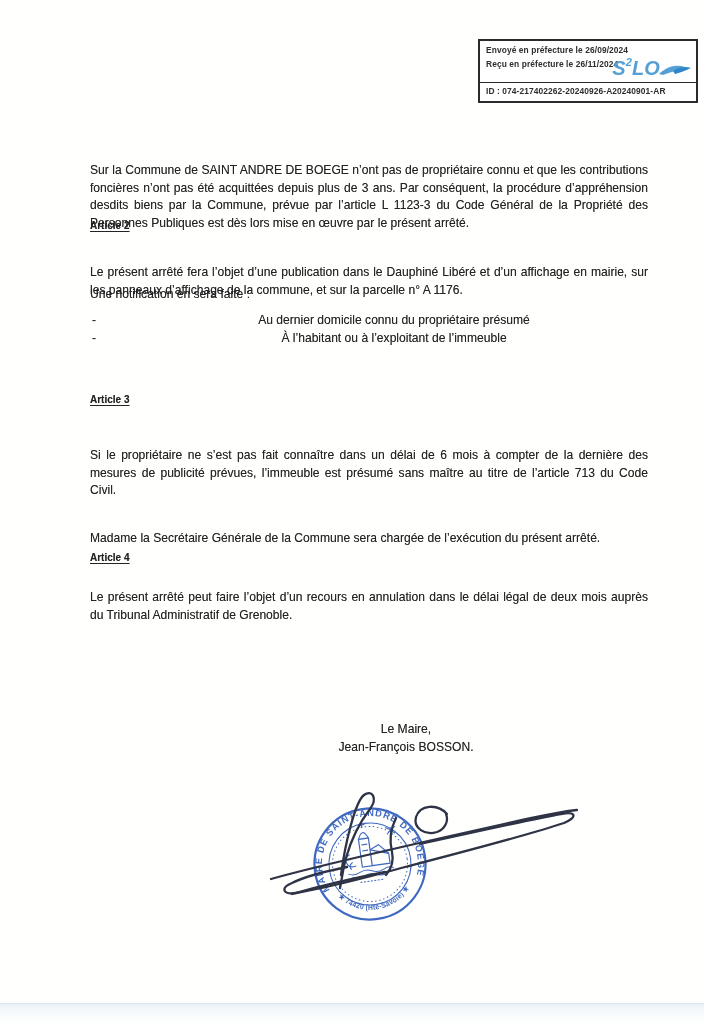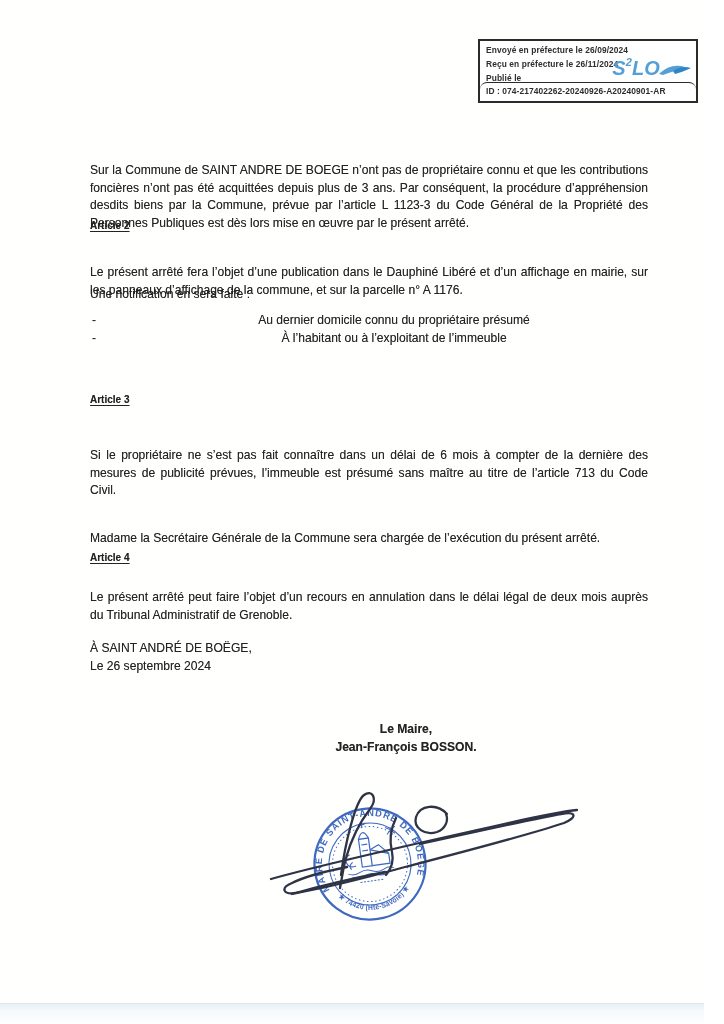--- a/index.html
+++ b/index.html
@@ -17,52 +17,51 @@
 
   
   .pref-box{
     position:absolute; left:478px; top:39px; width:216px; height:60px;
     border:2px solid #2b2b2b; background:#fff;
     font-size:8.4px; font-weight:600; color:#2d2d2d; letter-spacing:.1px;
   }
   .pref-box .line{padding:4px 0 0 6px; line-height:10px; white-space:nowrap;}
   .pref-box .id-row{
     position:absolute; left:0; right:0; bottom:0; height:15px;
-    border-top:1.5px solid #2b2b2b; padding:3px 0 0 6px; white-space:nowrap;border-radius:7px;
+    border-top:1.5px solid #2b2b2b; padding:3px 0 0 6px; white-space:nowrap;
   }
   .slo-logo{
     position:absolute; right:4px; top:17px;
     font-style:italic; font-weight:700; font-size:20px; color:#54a0d6;
     display:flex; align-items:flex-start; line-height:20px;
   }
   .slo-logo sup{font-size:11px; line-height:11px; margin-top:-1px;}
   .slo-swoosh{margin:5px 0 0 -2px;}
 
   
   .blk{position:absolute; left:90px; width:558px; font-size:12.1px; line-height:17.6px;
        text-shadow:0 0 .4px rgba(20,20,20,.45);}
   .just{text-align:justify;margin-top:28px;}
   .art-head{font-weight:700; text-decoration:underline; text-underline-offset:2px; font-size:10px;}
   .bullet-row{position:relative; line-height:18px;}
   .bullet-row .marker{position:absolute; left:2px; top:0;}
   .bullet-row .btext{display:block; margin-left:50px;text-align:center;}
-  .closing{left:300px; width:212px; text-align:center; line-height:18px;font-weight:bold;}
+  .closing{left:300px; width:212px; text-align:center; line-height:18px;}
 
   
   .stamp-sign{position:absolute; left:255px; top:772px; width:346px; height:176px;}
 </style>
 </head>
 <body>
 
 <div class="page">
 
   <div class="pref-box">
     <div class="line">Envoyé en préfecture le 26/09/2024</div>
     <div class="line">Reçu en préfecture le 26/11/2024</div>
-    <div class="line">Publié le</div>
     <div class="id-row">ID : 074-217402262-20240926-A20240901-AR</div>
     <div class="slo-logo">
       <span>S</span>
         <sup>2</sup>
         <span>LO</span>
       <svg class="slo-swoosh" width="34" height="15" viewBox="0 0 34 15">
         <path d="M1,11 C9,3 18,1 27,4 C19,7 11,10 5,12 Z" fill="#54a0d6"></path>
         <path d="M15,8 C21,4 27,3 33,5 C27,8 21,10 17,11 Z" fill="#2e86c8"></path>
       </svg>
     </div>
@@ -90,24 +89,20 @@
     <span class="art-head">Article 3</span>
   </div>
   <div class="blk just" style="top:419px;">Si le propriétaire ne s’est pas fait connaître dans un délai de 6 mois à compter de la dernière des mesures de publicité prévues, l’immeuble est présumé sans maître au titre de l’article 713 du Code Civil.</div>
 
   <div class="blk" style="top:501px;margin-top:48px;">
     <span class="art-head">Article 4</span>
   </div>
   <div class="blk" style="top:530px;">Madame la Secrétaire Générale de la Commune sera chargée de l’exécution du présent arrêté.</div>
   <div class="blk just" style="top:561px;">Le présent arrêté peut faire l’objet d’un recours en annulation dans le délai légal de deux mois auprès du Tribunal Administratif de Grenoble.</div>
 
-  <div class="blk" style="top:639px; line-height:18px;">
-    <div>À SAINT ANDRÉ DE BOËGE,</div>
-    <div>Le 26 septembre 2024</div>
-  </div>
 
   <div class="blk closing" style="top:720px;">
     <div>Le Maire,</div>
     <div>Jean-François BOSSON.</div>
   </div>
 
   <svg class="stamp-sign" viewBox="0 0 346 176">
     <defs>
       <path id="arcTop" d="M 71.5,112.3 A 48 48 0 1 1 158.5,112.3" fill="none"></path>
       <path id="arcBottom" d="M 78.8,120.3 A 46 46 0 0 0 151.2,120.3" fill="none"></path>

